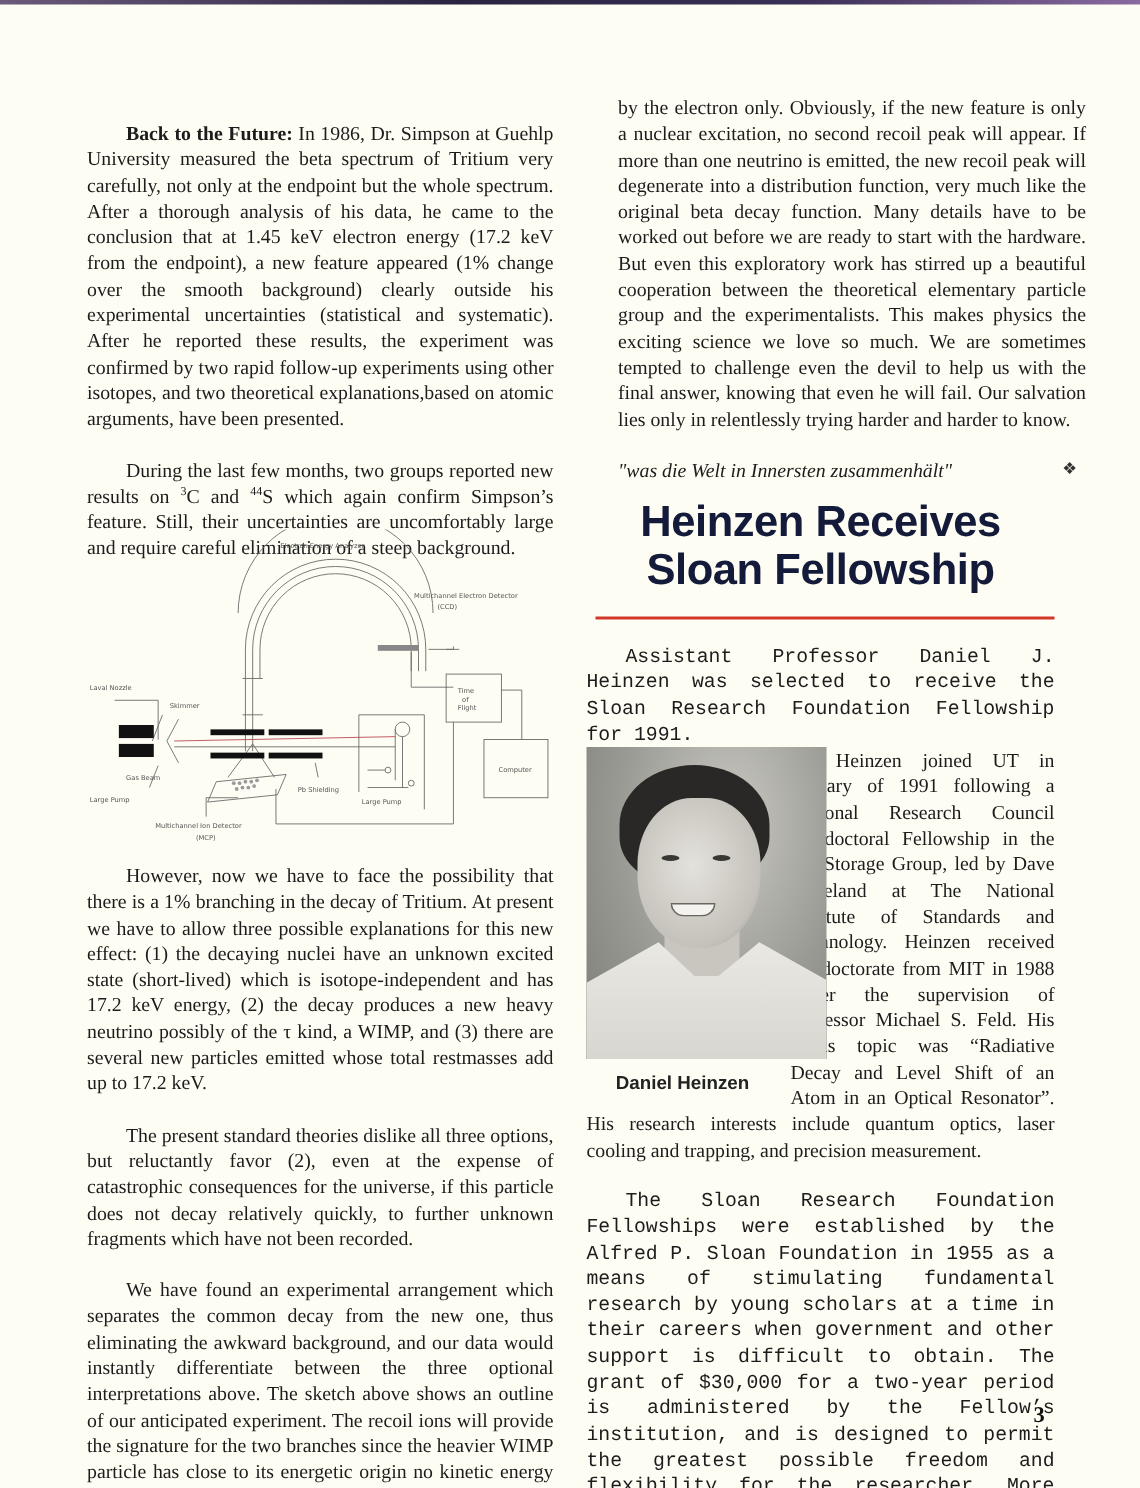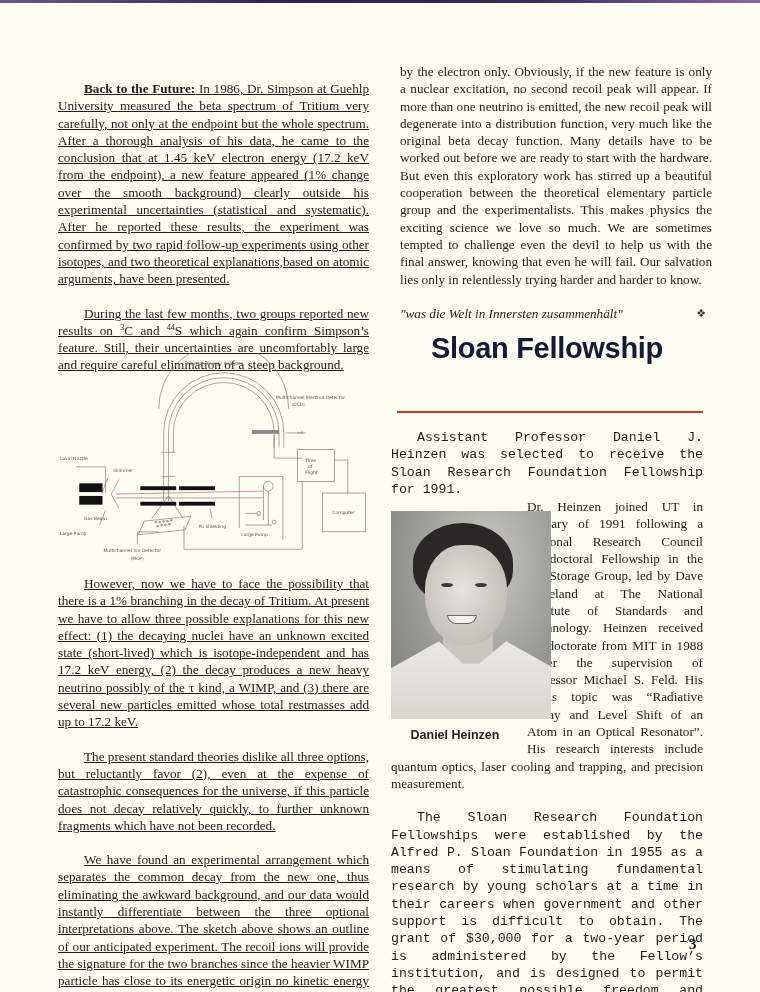--- a/index.html
+++ b/index.html
@@ -13,23 +13,23 @@
   .top-strip {
     position: absolute; left: 0; top: 0; width: 760px; height: 3px;
     background: linear-gradient(90deg, #6b5a7a, #2a2440 40%, #3a2f55 70%, #8a6aa0);
   }
   .col {
     position: absolute; top: 63px;
     font-size: 13.2px; line-height: 17.3px;
     text-align: justify;
   }
   .col-left { left: 58px; width: 311px; }
-  .col-right { left: 400px; width: 312px; }
+  .col-right { left: 412px; width: 312px; }
   .col p { margin: 0; text-indent: 0; }
-  .col p.ind { text-indent: 26px; text-decoration: underline; }
+  .col p.ind { text-indent: 26px; }
   .gap { height: 17px; }
   .lead-in { font-weight: bold; }
   sup { font-size: 8px; line-height: 0; vertical-align: 5px; }
 
   .diagram {
     position: absolute; left: 55px; top: 353px; width: 320px; height: 218px;
   }
   .diagram svg { width: 100%; height: 100%; }
   .diagram text {
     font-family: "DejaVu Sans", sans-serif; font-size: 4.6px; fill: #555;
@@ -52,21 +52,21 @@
     position: absolute; left: 397px; top: 411px; width: 306px; height: 2px;
     background: #d2382a;
   }
   .story {
     position: absolute; left: 391px; top: 429px; width: 312px;
     font-size: 13.2px; line-height: 17.3px; text-align: justify;
   }
   .story p { margin: 0; }
   .story p.ind { text-indent: 26px; font-family: Liberation Mono, monospace; }
   .photo-block {
-    float: left; width: 128px; margin: 13px 8px 0 0;
+    float: left; width: 128px; margin: 0 8px 0 0;
   }
   .photo {
     width: 160px; height: 208px; position: relative; overflow: hidden;
     background: radial-gradient(ellipse at 60% 25%, #c9c9c2 0%, #9a9a94 55%, #7c7c78 100%);
   }
   .photo .hair {
     position: absolute; left: 22px; top: 12px; width: 100px; height: 80px;
     background: #2a2826; border-radius: 50% 50% 40% 40%;
   }
   .photo .face {
@@ -197,20 +197,21 @@
 <div class="col col-right">
   <p>by the electron only.  Obviously, if the new feature is only a nuclear excitation, no second recoil peak will appear.  If more than one neutrino is emitted, the new recoil peak will degenerate into a distribution function, very much like the original beta decay function.  Many details have to be worked out before we are ready to start with the hardware.  But even this exploratory work has stirred up a beautiful cooperation between the theoretical elementary particle group and the experimentalists. This makes physics the exciting science we love so much.  We are sometimes tempted to challenge even the devil to help us with the final answer, knowing that even he will fail.  Our salvation lies only in relentlessly trying harder and harder to know.</p>
   <div class="gap"></div>
   <p class="quote">
       <span>"was die Welt in Innersten zusammenhält"</span>
       <span class="diamond">❖</span>
     </p>
 </div>
 
 <div class="headline">
+  <div>Heinzen Receives</div>
   <div>Sloan Fellowship</div>
 </div>
 <div class="rule"></div>
 
 <div class="story">
   <p class="ind">Assistant Professor Daniel J. Heinzen was selected to receive the Sloan Research Foundation Fellowship for 1991.</p>
   <div class="photo-block">
     <div class="photo">
       <div class="neck"></div>
       <div class="shirt"></div>

